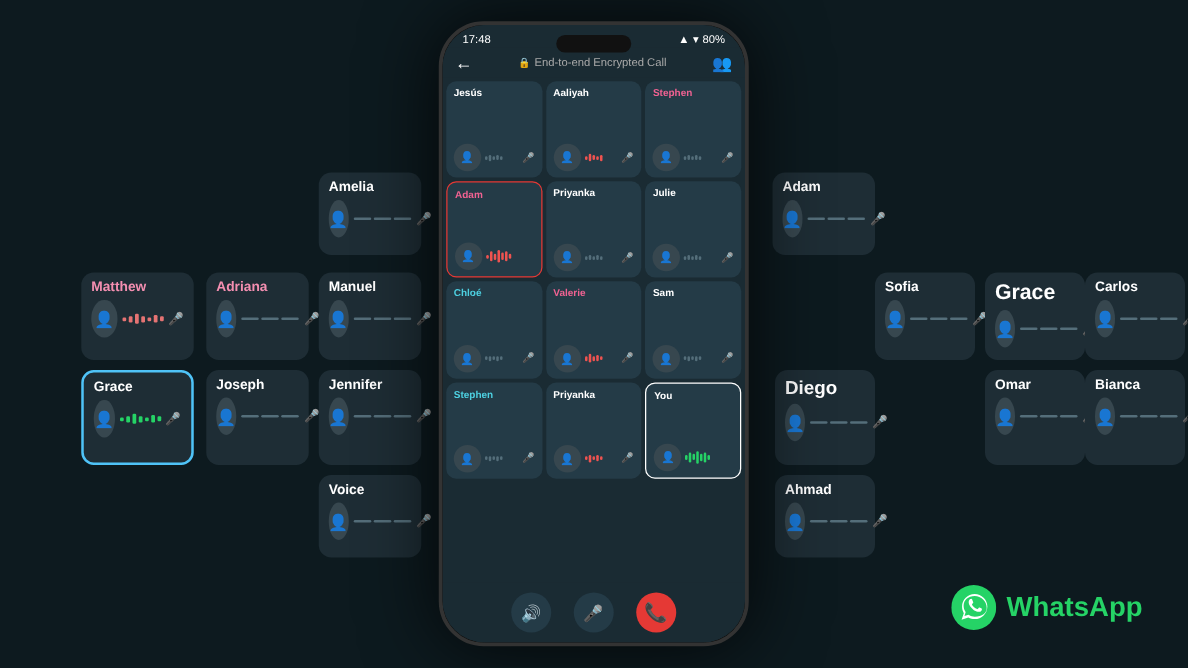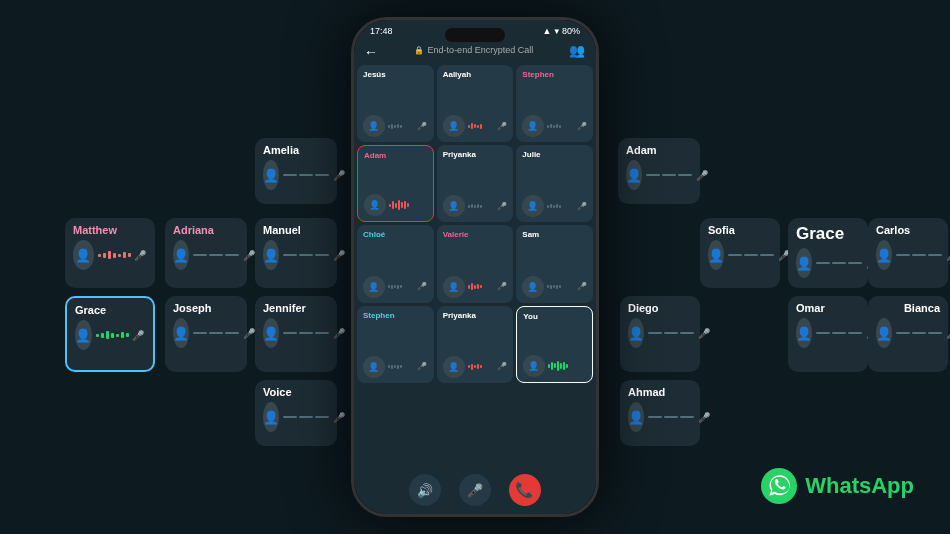--- a/index.html
+++ b/index.html
@@ -399,21 +399,21 @@
         <div style="width: 30px; height: 30px; border-radius: 50%; background: rgb(55, 71, 79); display: flex; align-items: center; justify-content: center; font-size: 13px; color: rgb(170, 170, 170);">👤</div>
         <div style="display: flex; align-items: center; gap: 2px;">
           <span style="width: 14px; height: 2px; background: rgb(84, 110, 122); border-radius: 1px; display: inline-block;"></span>
           <span style="width: 14px; height: 2px; background: rgb(84, 110, 122); border-radius: 1px; display: inline-block;"></span>
           <span style="width: 14px; height: 2px; background: rgb(84, 110, 122); border-radius: 1px; display: inline-block;"></span>
         </div>
         <span style="font-size: 10px; color: rgb(120, 144, 156);">🎤</span>
       </div>
     </div>
     <div style="position: absolute; background: rgb(30, 45, 53); border-radius: 10px; padding: 6px 8px; display: flex; flex-direction: column; gap: 4px; top: 296px; width: 80px; height: 76px; right: 250px;">
-      <div style="font-size: 11px; font-weight: 600; color: rgb(255, 255, 255);">Diego</div>
+      <div style="font-size: 15px; font-weight: 600; color: rgb(255, 255, 255);">Diego</div>
       <div style="display: flex; align-items: center; gap: 4px;">
         <div style="width: 30px; height: 30px; border-radius: 50%; background: rgb(55, 71, 79); display: flex; align-items: center; justify-content: center; font-size: 13px; color: rgb(170, 170, 170);">👤</div>
         <div style="display: flex; align-items: center; gap: 2px;">
           <span style="width: 14px; height: 2px; background: rgb(84, 110, 122); border-radius: 1px; display: inline-block;"></span>
           <span style="width: 14px; height: 2px; background: rgb(84, 110, 122); border-radius: 1px; display: inline-block;"></span>
           <span style="width: 14px; height: 2px; background: rgb(84, 110, 122); border-radius: 1px; display: inline-block;"></span>
         </div>
         <span style="font-size: 10px; color: rgb(120, 144, 156);">🎤</span>
       </div>
     </div>
@@ -423,21 +423,21 @@
         <div style="width: 30px; height: 30px; border-radius: 50%; background: rgb(55, 71, 79); display: flex; align-items: center; justify-content: center; font-size: 13px; color: rgb(170, 170, 170);">👤</div>
         <div style="display: flex; align-items: center; gap: 2px;">
           <span style="width: 14px; height: 2px; background: rgb(84, 110, 122); border-radius: 1px; display: inline-block;"></span>
           <span style="width: 14px; height: 2px; background: rgb(84, 110, 122); border-radius: 1px; display: inline-block;"></span>
           <span style="width: 14px; height: 2px; background: rgb(84, 110, 122); border-radius: 1px; display: inline-block;"></span>
         </div>
         <span style="font-size: 10px; color: rgb(120, 144, 156);">🎤</span>
       </div>
     </div>
     <div style="position: absolute; background: rgb(30, 45, 53); border-radius: 10px; padding: 6px 8px; display: flex; flex-direction: column; gap: 4px; top: 296px; width: 80px; height: 76px; right: 2px;">
-      <div style="font-size: 11px; font-weight: 600; color: rgb(255, 255, 255); text-align: right;">Bianca</div>
+      <div style="font-size: 11px; font-weight: 600; color: rgb(255, 255, 255);">Bianca</div>
       <div style="display: flex; align-items: center; gap: 4px;">
         <div style="width: 30px; height: 30px; border-radius: 50%; background: rgb(55, 71, 79); display: flex; align-items: center; justify-content: center; font-size: 13px; color: rgb(170, 170, 170);">👤</div>
         <div style="display: flex; align-items: center; gap: 2px;">
           <span style="width: 14px; height: 2px; background: rgb(84, 110, 122); border-radius: 1px; display: inline-block;"></span>
           <span style="width: 14px; height: 2px; background: rgb(84, 110, 122); border-radius: 1px; display: inline-block;"></span>
           <span style="width: 14px; height: 2px; background: rgb(84, 110, 122); border-radius: 1px; display: inline-block;"></span>
         </div>
         <span style="font-size: 10px; color: rgb(120, 144, 156);">🎤</span>
       </div>
     </div>

